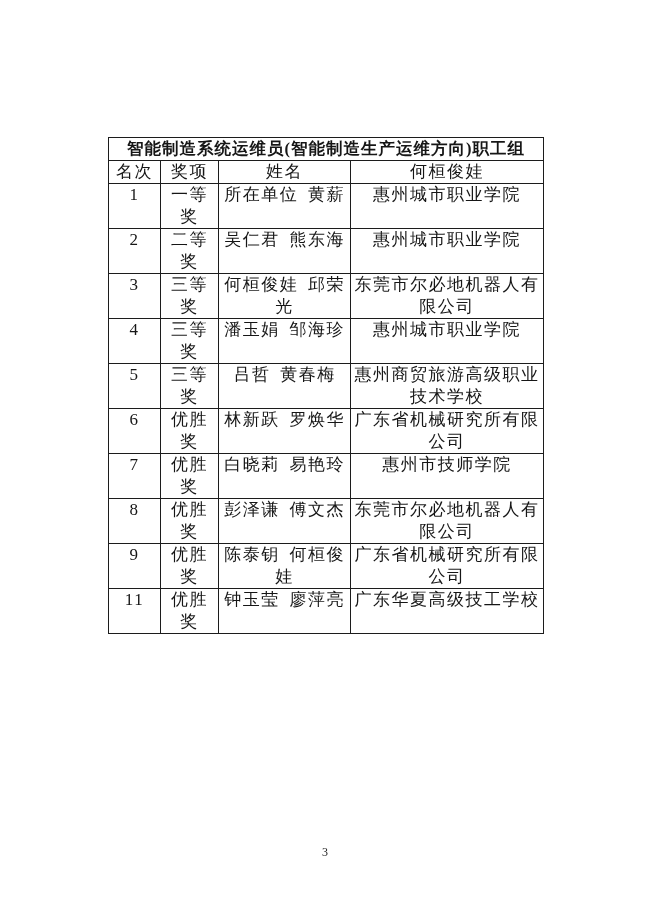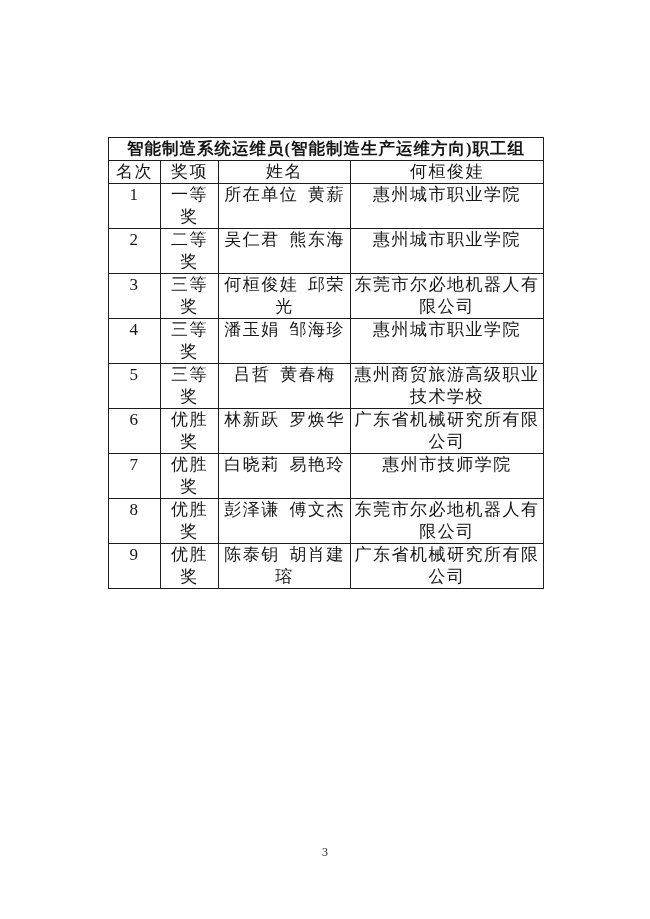--- a/index.html
+++ b/index.html
@@ -128,21 +128,27 @@
   </tr>
         <tr class="data-row tall">
     <td>8</td>
     <td>优胜奖</td>
     <td>彭泽谦 傅文杰</td>
     <td>东莞市尔必地机器人有限公司</td>
   </tr>
         <tr class="data-row tall">
     <td>9</td>
     <td>优胜奖</td>
-    <td>陈泰钥 胡肖建瑢</td>
+    <td>陈泰钥 何桓俊娃</td>
     <td>广东省机械研究所有限公司</td>
+  </tr>
+        <tr class="data-row">
+    <td>11</td>
+    <td>优胜奖</td>
+    <td>钟玉莹 廖萍亮</td>
+    <td>广东华夏高级技工学校</td>
   </tr>
       </tbody>
   </table>
 
   <div class="page-number">3</div>
 
 </div>
 
 </body></html>

